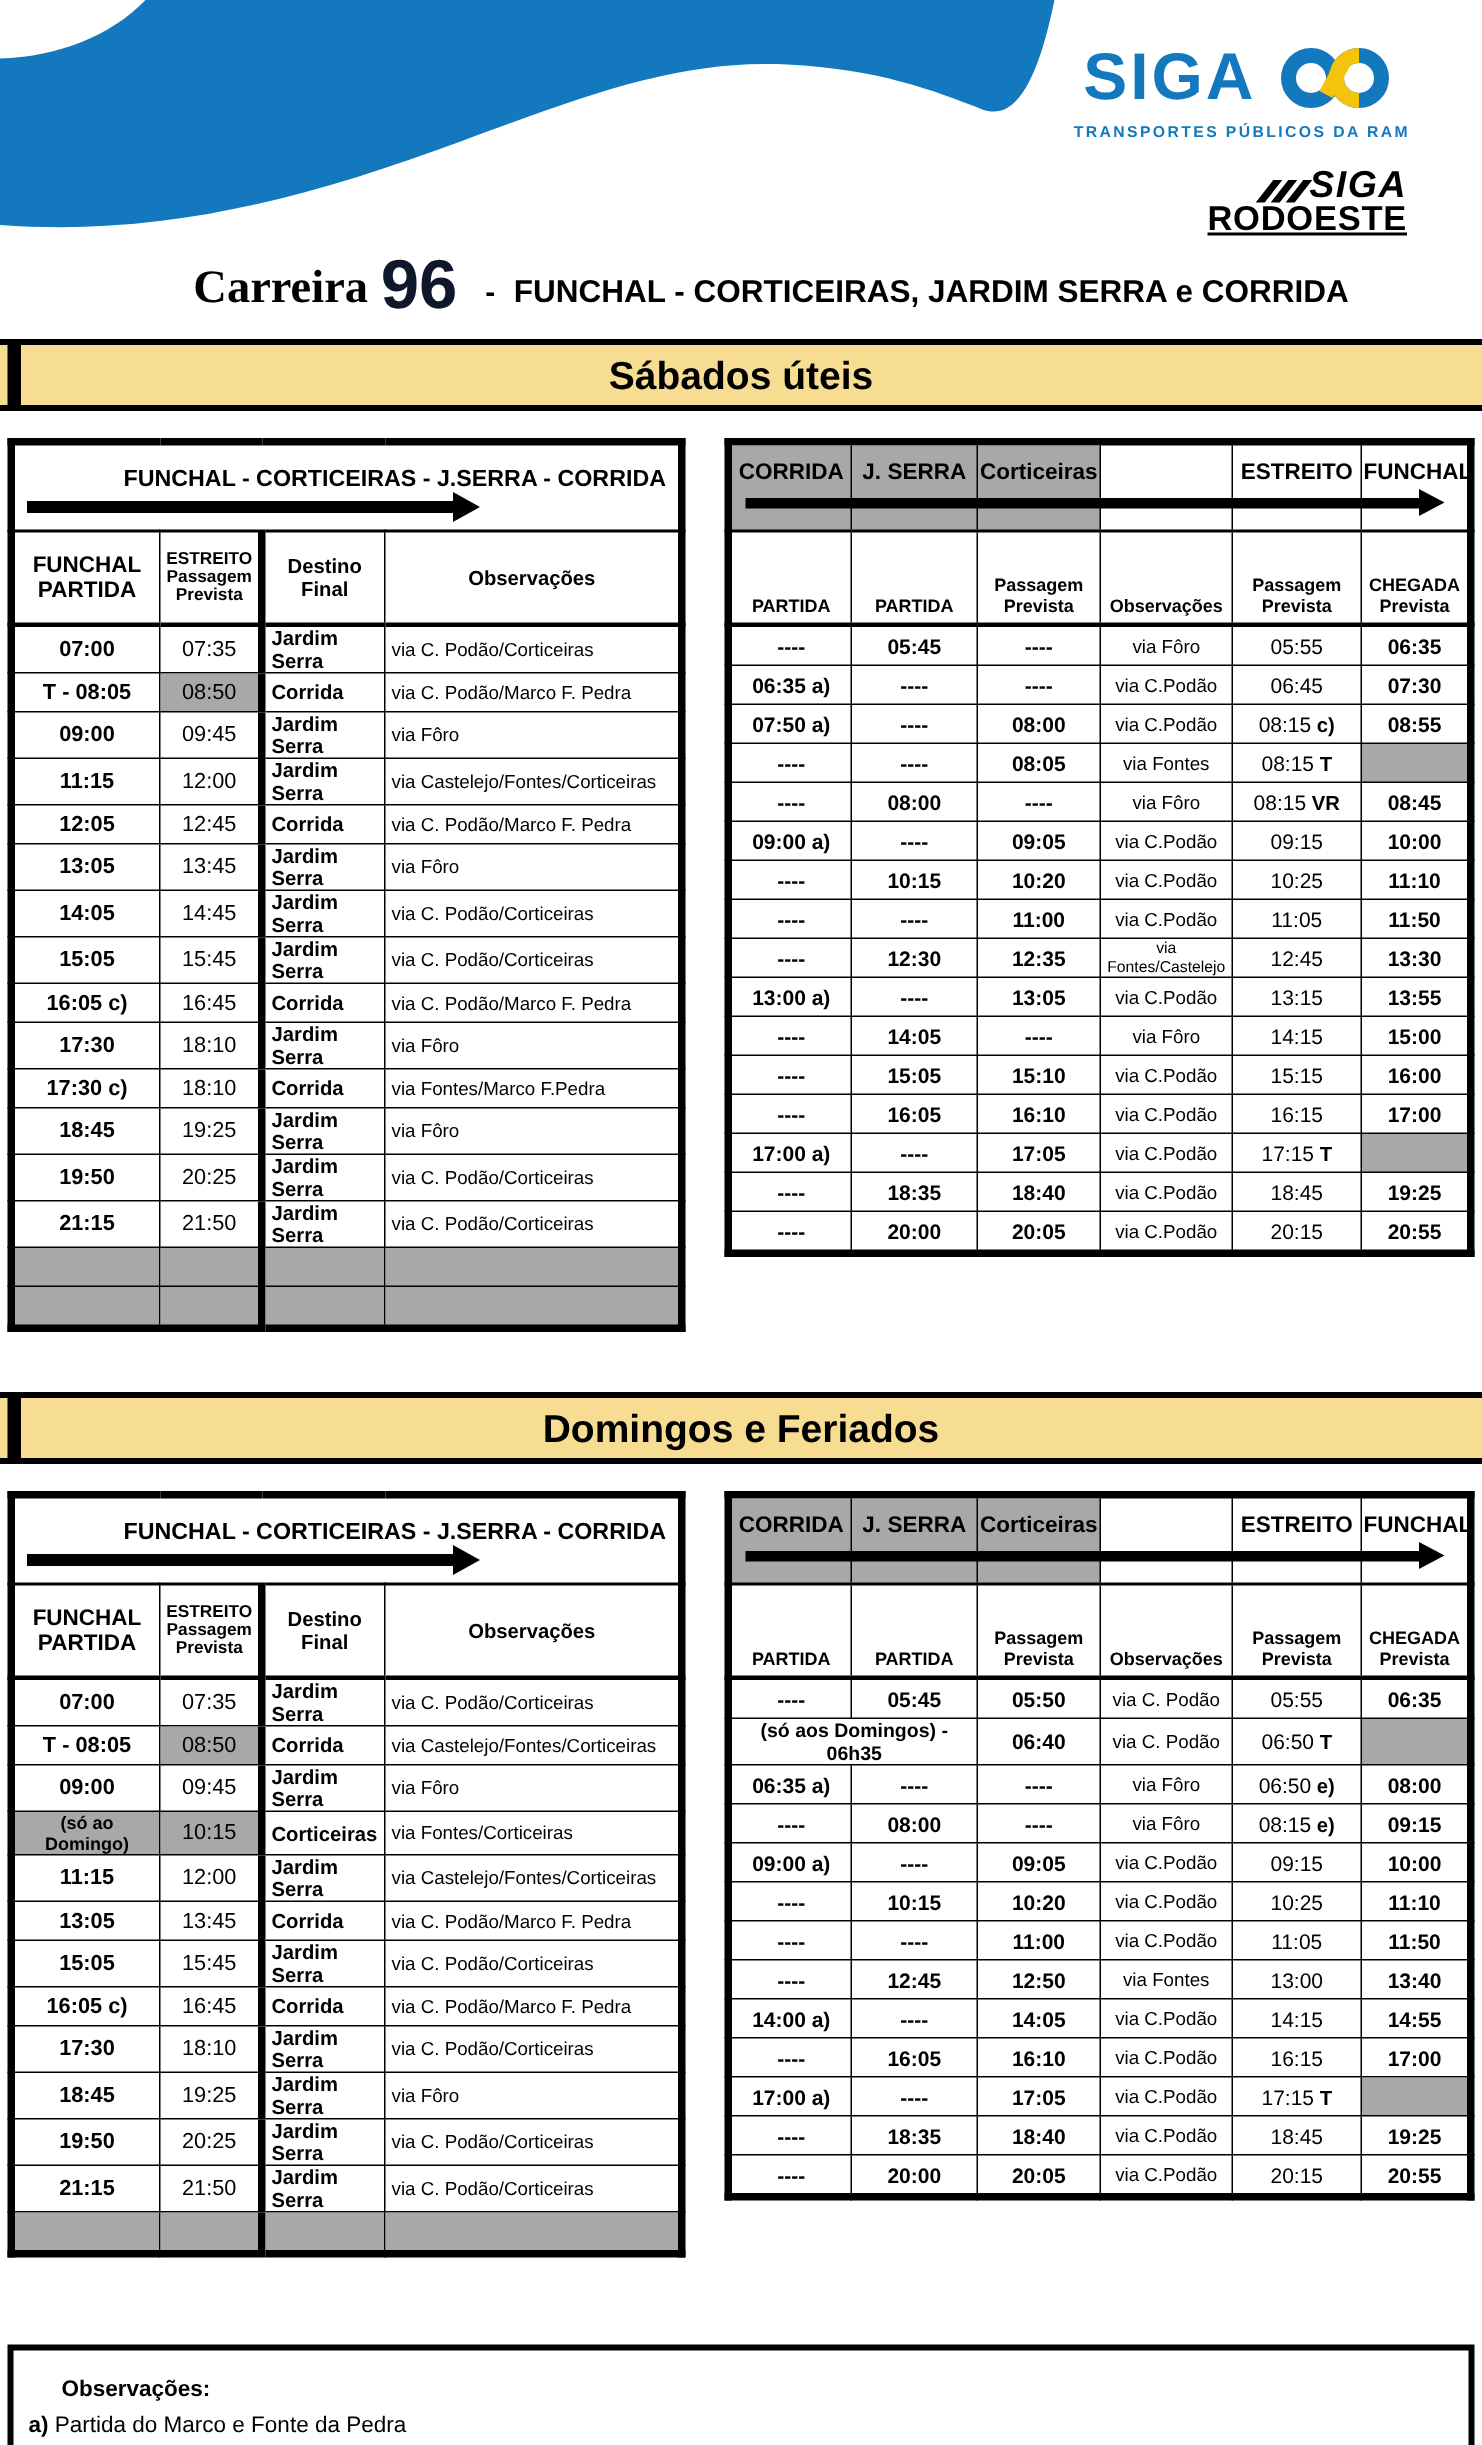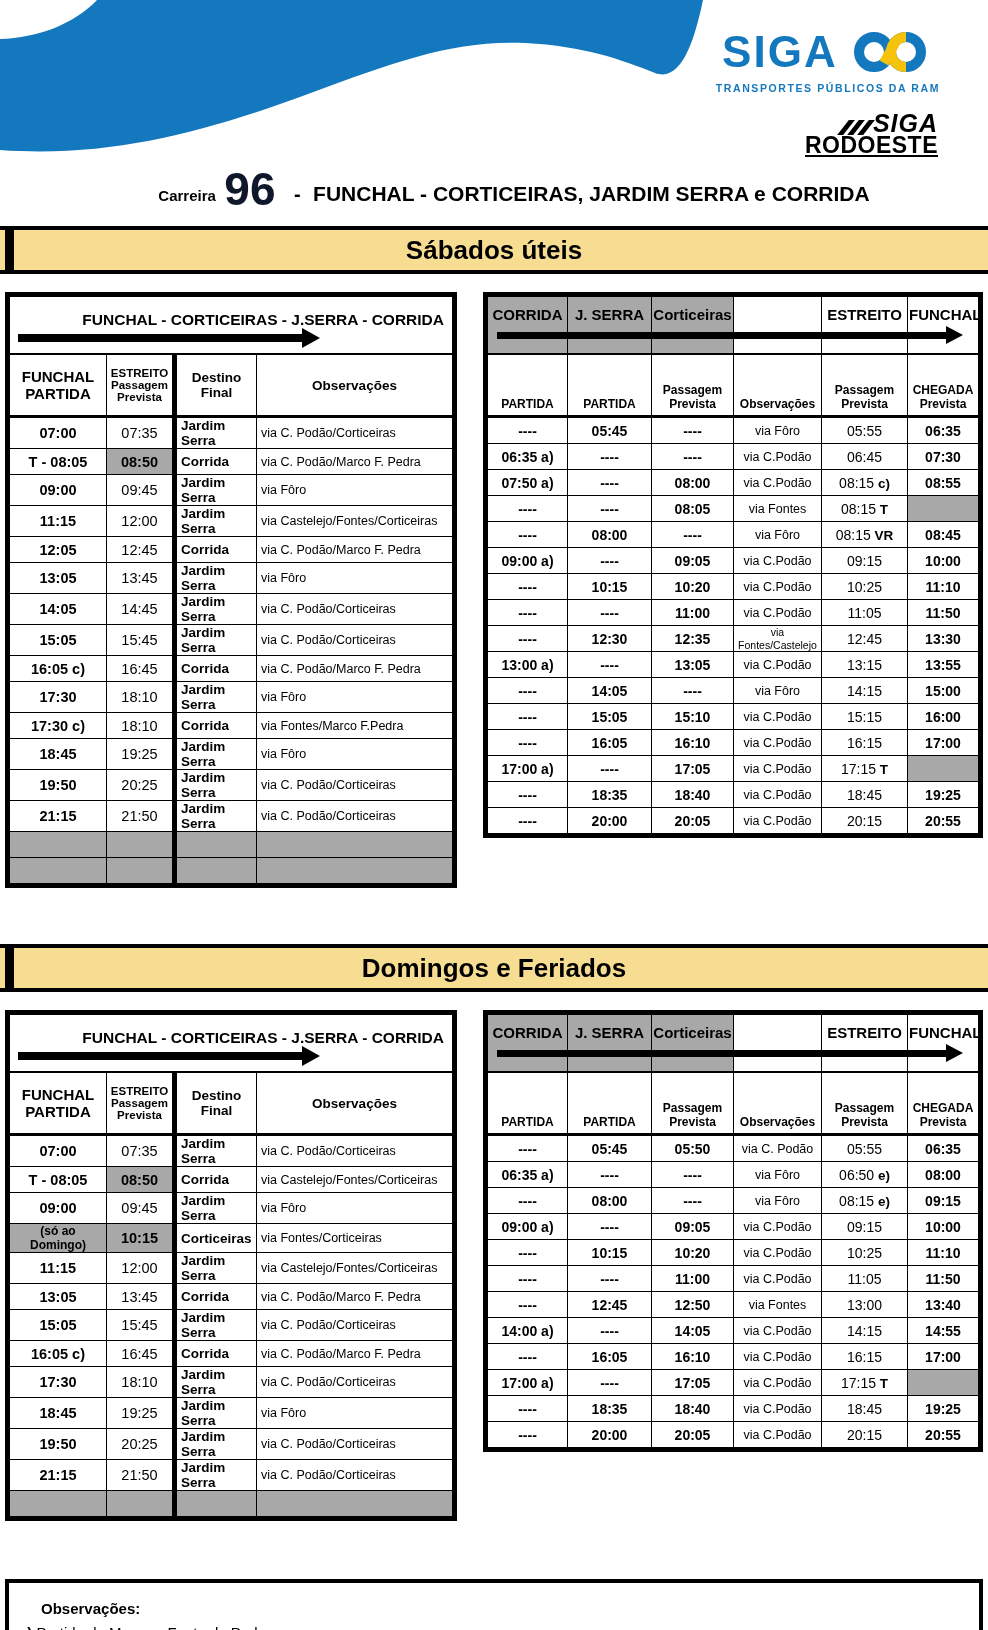--- a/index.html
+++ b/index.html
@@ -14,21 +14,21 @@
   .siga-word{color:#1478BE;font-size:44px;font-weight:bold;letter-spacing:2px;line-height:1;}
   .siga-sub{color:#1478BE;font-size:10.5px;font-weight:bold;letter-spacing:1.6px;margin-top:4px;}
   .rodoeste{position:absolute;top:112px;right:50px;text-align:right;line-height:0.9;}
   .rodo-row1{display:flex;align-items:flex-end;justify-content:flex-end;gap:2px;}
   .stripe{width:6px;height:15px;background:#000;transform:skewX(-38deg);margin-right:2px;}
   .rodo-siga{font-size:25px;font-weight:900;letter-spacing:1px;font-style:italic;}
   .rodo-name{font-size:23px;font-weight:900;letter-spacing:0.5px;border-bottom:2px solid #000;display:inline-block;}
 
   
   .titlebar{text-align:center;margin:4px 0 10px 40px;white-space:nowrap;}
-  .titlebar .t-pre{font-size:15px;font-weight:bold;vertical-align:baseline;}
+  .titlebar .t-pre{font-size:31px;font-weight:bold;vertical-align:baseline;font-family:Liberation Serif, serif;}
   .titlebar .t-num{font-size:46px;font-weight:bold;color:#0f172a;vertical-align:-4px;margin:0 6px 0 4px;}
   .titlebar .t-sep{font-size:20px;font-weight:bold;margin:0 8px;}
   .titlebar .t-route{font-size:21px;font-weight:bold;}
 
   
   .banner{position:relative;background:#F7DD92;border-top:4px solid #000;border-bottom:4px solid #000;
           height:40px;line-height:40px;text-align:center;font-size:26px;font-weight:bold;}
   .banner::before{content:"";position:absolute;left:5px;top:-4px;bottom:-4px;width:9px;background:#000;}
 
   
@@ -71,21 +71,21 @@
   .r1,.r2,.r3{font-weight:bold;font-size:14px;}
   .ro{font-size:12.5px;}
   .ro.small{font-size:10.5px;line-height:1.15;}
   .r5{font-size:14px;}
   .r5 b{font-size:13.5px;}
   .r6{font-weight:bold;font-size:14px;}
   .rm{font-weight:bold;font-size:13px;}
 
   .graycell{background:#A8A8A8;}
   .grayrow td{background:#A8A8A8;}
-  .b{font-weight:bold;}
+  .b{font-weight:normal;}
   .psmall{font-size:12px;}
 
   
   .notes-box{border:4px solid #000;margin:58px 5px 6px 5px;padding:10px 12px 8px 10px;background:#fff;}
   .note-line{font-size:15px;margin:7px 0;}
   .note-line .nb{font-weight:bold;}
   .note-first{padding-left:22px;}
 </style>
 </head>
 <body>
@@ -413,21 +413,21 @@
               <td class="ro">via C.Podão</td>
               <td class="r5">20:15</td>
               <td class="r6">20:55</td>
             </tr>
           </tbody>
       </table>
       <div class="r-arrow"></div>
     </div>
   </div>
 
-  <div class="banner" style="margin-top:56px">Domingos e Feriados</div>
+  <div class="banner" style="margin-top:40px">Domingos e Feriados</div>
 
   <div class="tables">
 
     <table class="ltab">
       <colgroup>
           <col style="width:99px">
           <col style="width:68px">
           <col style="width:82px">
           <col>
         </colgroup>
@@ -564,20 +564,27 @@
         <tbody>
             <tr>
               <td class="r1">----</td>
               <td class="r2">05:45</td>
               <td class="r3">05:50</td>
               <td class="ro">via C. Podão</td>
               <td class="r5">05:55</td>
               <td class="r6">06:35</td>
             </tr>
             <tr>
+              <td class="rm" colspan="2">(só aos Domingos) - 06h35</td>
+              <td class="r3">06:40</td>
+              <td class="ro">via C. Podão</td>
+              <td class="r5">06:50<b> T</b></td>
+              <td class="r6 graycell"></td>
+            </tr>
+            <tr>
               <td class="r1">06:35 a)</td>
               <td class="r2">----</td>
               <td class="r3">----</td>
               <td class="ro">via Fôro</td>
               <td class="r5">06:50<b> e)</b></td>
               <td class="r6">08:00</td>
             </tr>
             <tr>
               <td class="r1">----</td>
               <td class="r2">08:00</td>

